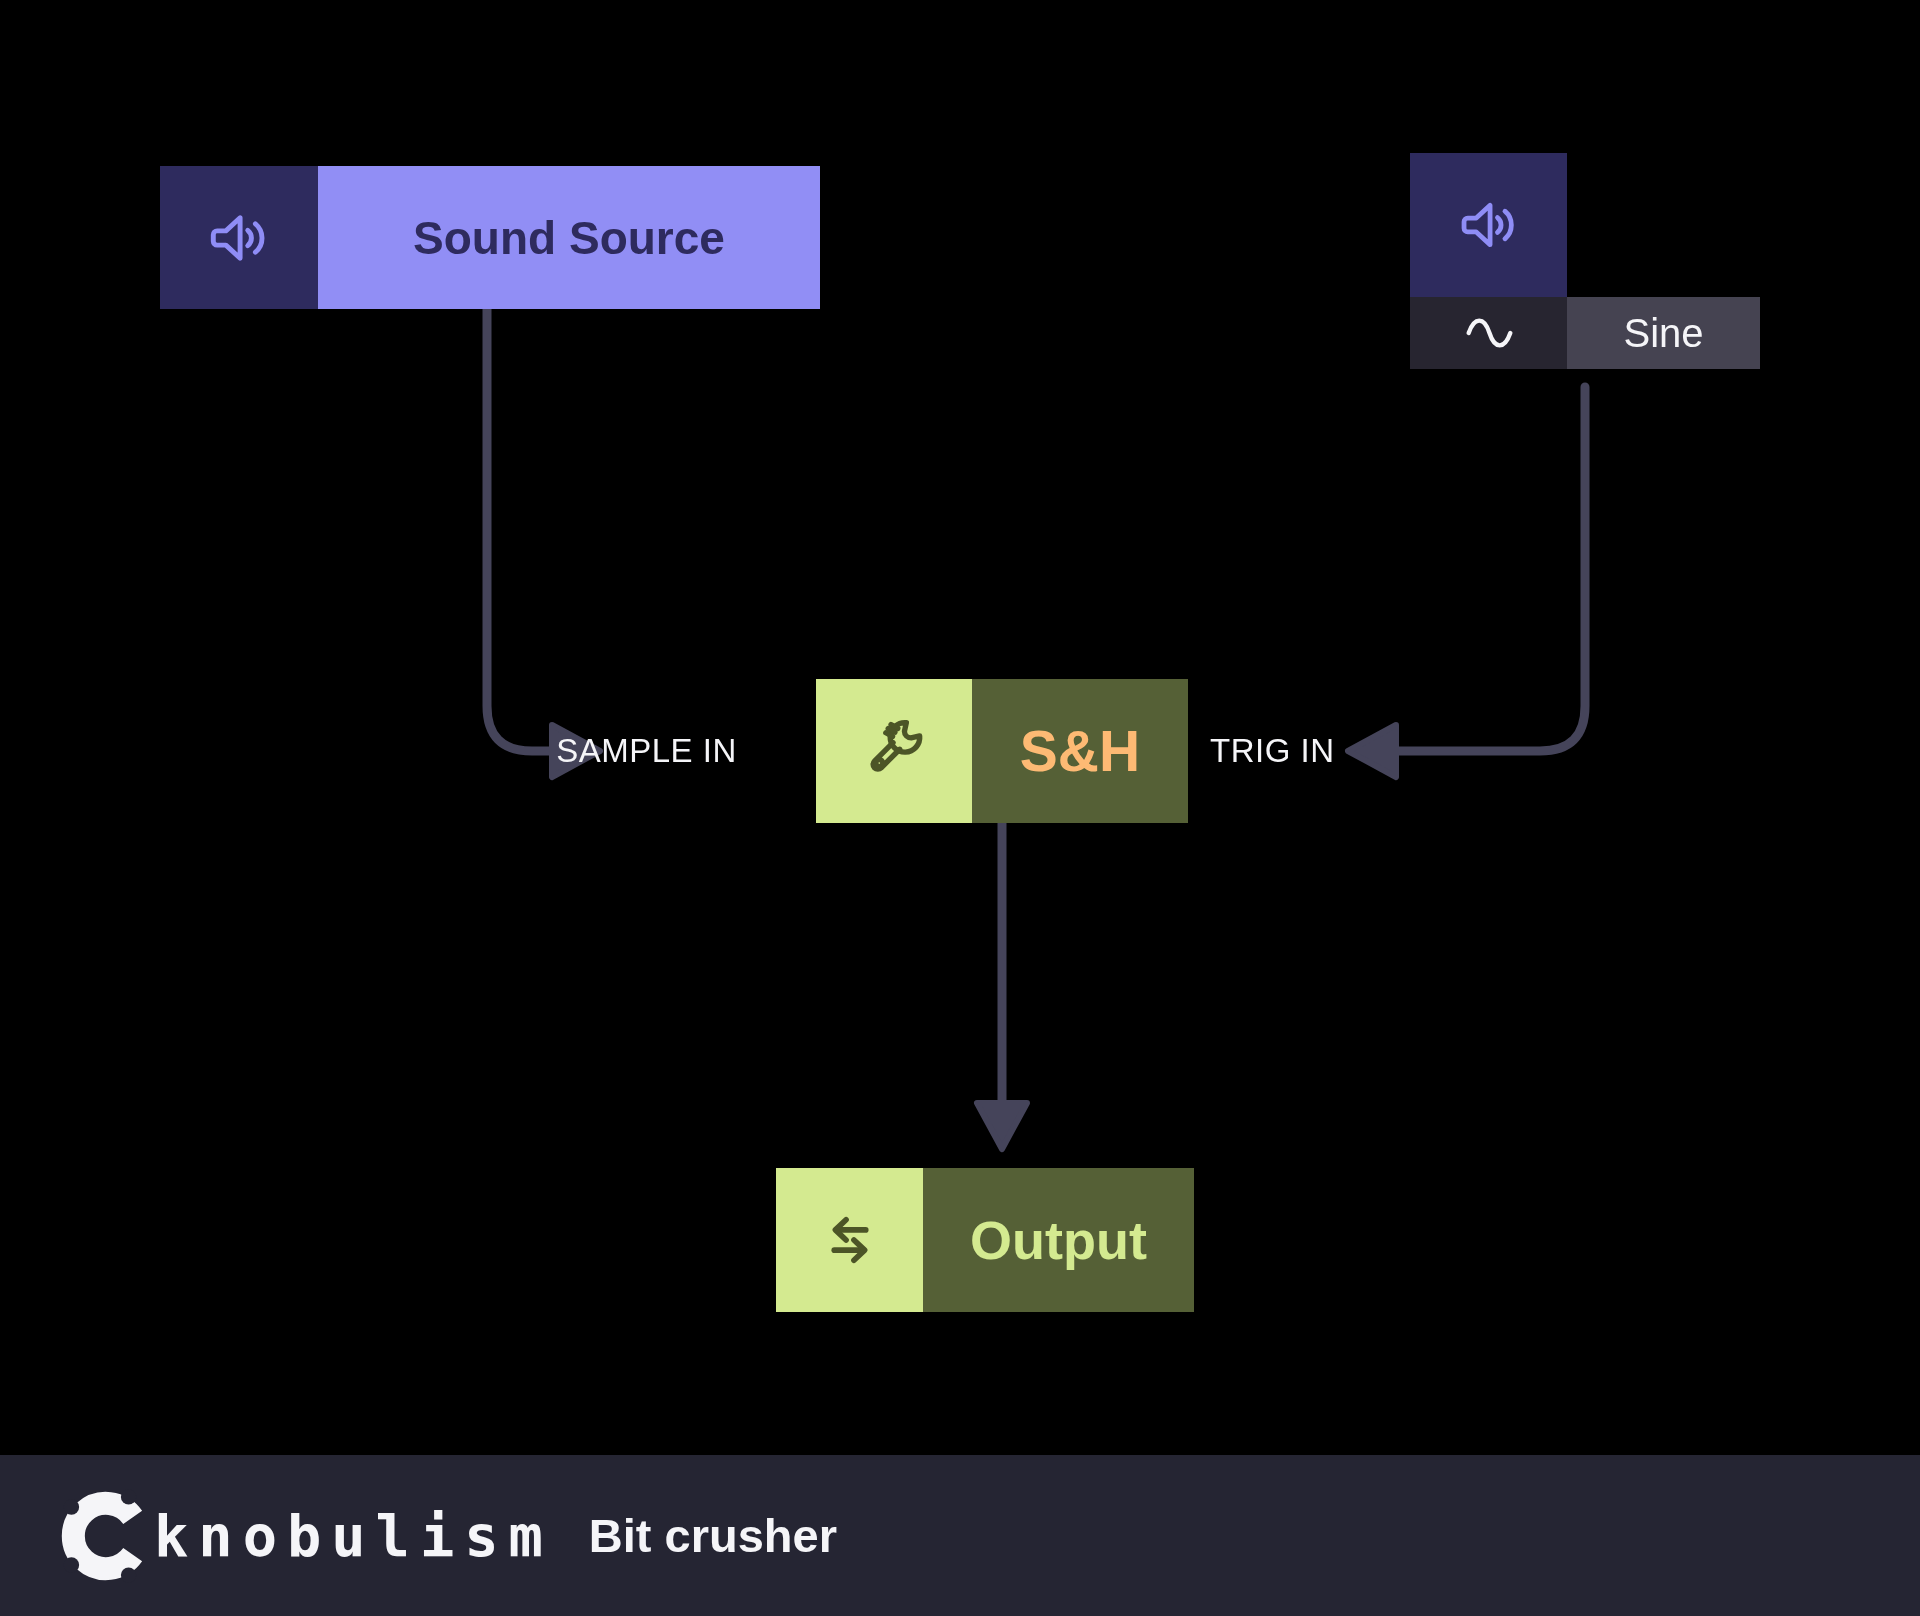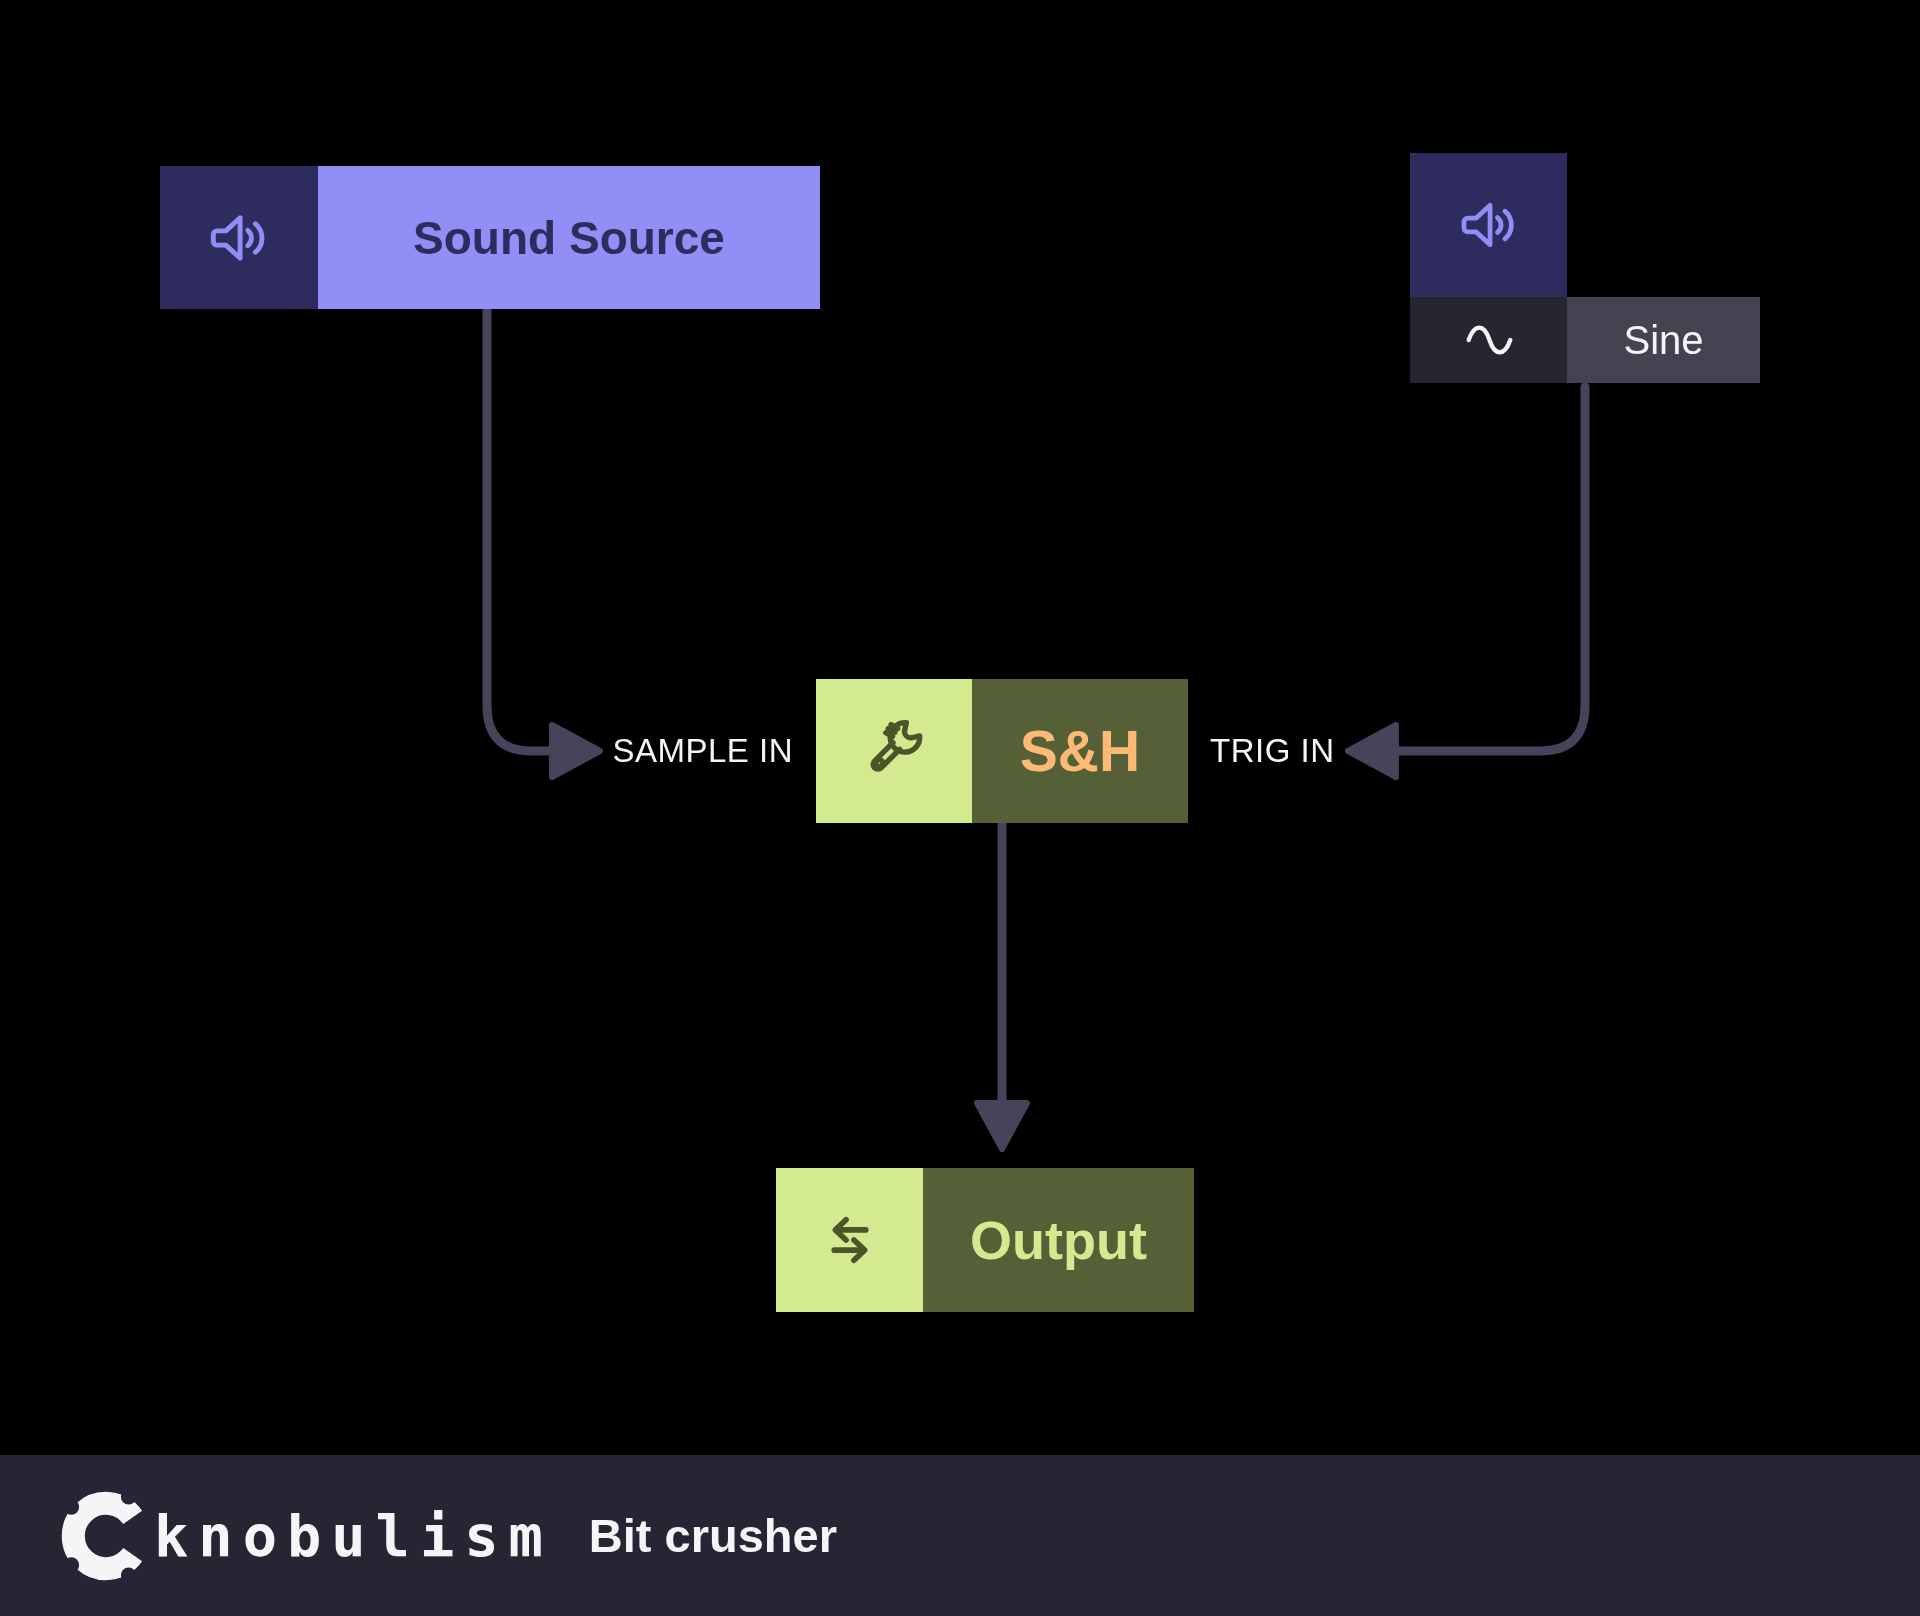--- a/index.html
+++ b/index.html
@@ -14,37 +14,37 @@
   #node-sound-source{left:160px;top:166px;width:660px;height:143px;}
   #node-sound-source .iconbox{width:158px;background:#2e2b5e;}
   #node-sound-source .labelbox{background:#918ef5;color:#2e2b5e;font-size:46px;font-weight:bold;}
 
   
   #node-osc{left:1410px;top:153px;width:350px;height:144px;}
   #node-osc .iconbox{width:157px;background:#2e2b5e;}
   #node-osc .labelbox{background:#918ef5;color:#2e2b5e;font-size:46px;font-weight:bold;}
 
   
-  #node-sine{left:1410px;top:297px;width:350px;height:86px;}
+  #node-sine{left:1410px;top:297px;width:350px;height:72px;}
   #node-sine .iconbox{width:157px;background:#272530;}
   #node-sine .labelbox{background:#454351;color:#f5f5f8;font-size:40px;font-weight:400;}
 
   
   #node-snh{left:816px;top:679px;width:372px;height:144px;}
   #node-snh .iconbox{width:156px;background:#d4ea90;}
   #node-snh .labelbox{background:#556036;color:#fdba74;font-size:57px;font-weight:bold;}
 
   
   #node-output{left:776px;top:1152px;width:418px;height:144px;margin-top:16px;}
   #node-output .iconbox{width:147px;background:#d4ea90;}
   #node-output .labelbox{background:#556036;color:#d4ea90;font-size:54px;font-weight:bold;}
 
   .port-label{position:absolute;color:#f5f5f8;font-size:33px;letter-spacing:.5px;
               line-height:42px;white-space:nowrap;}
-  #label-sample-in{left:556px;top:730px;width:237px;text-align:right;}
+  #label-sample-in{left:528px;top:730px;width:237px;text-align:center;}
   #label-trig-in{left:1210px;top:730px;}
 
   #wires{position:absolute;left:0;top:0;pointer-events:none;}
 
   
   #footer{position:absolute;left:0;top:1455px;width:1920px;height:161px;background:#252533;
           display:flex;align-items:center;padding-left:58px;box-sizing:border-box;}
   #brand-name{color:#f5f5f8;font-family:"DejaVu Sans Mono",monospace;font-weight:bold;
               font-size:57px;letter-spacing:10px;}
   #doc-title{color:#f5f5f8;font-size:47px;font-weight:bold;margin-left:36px;}

